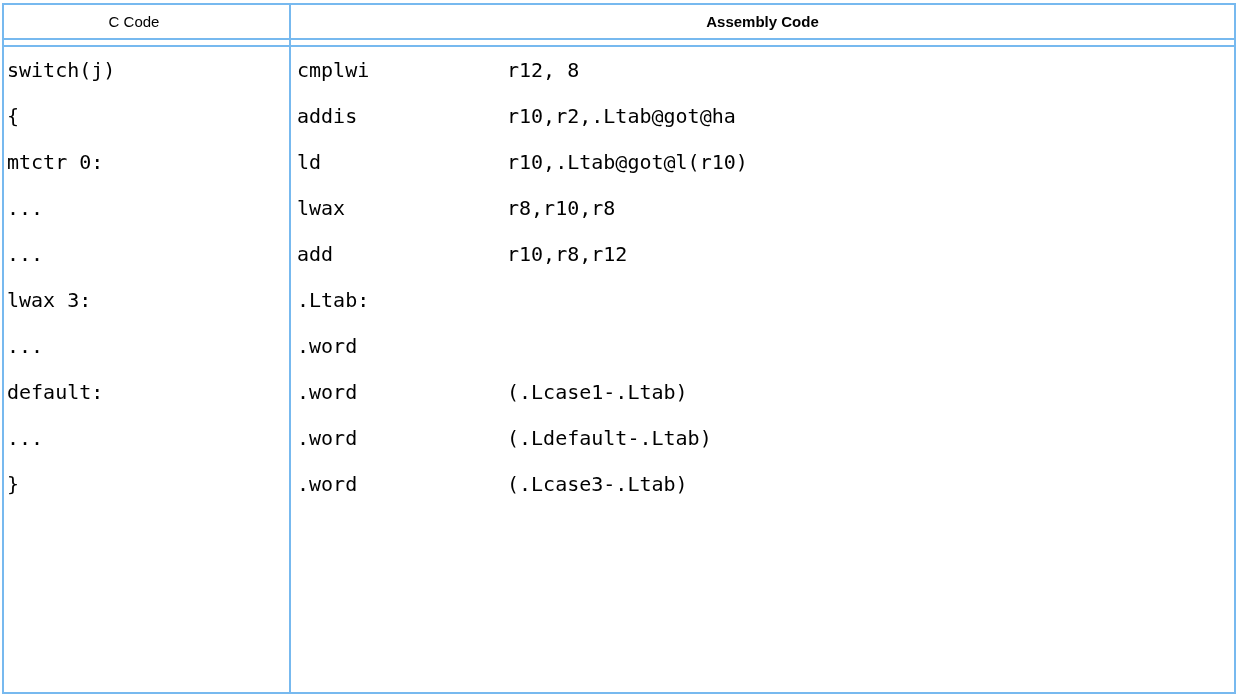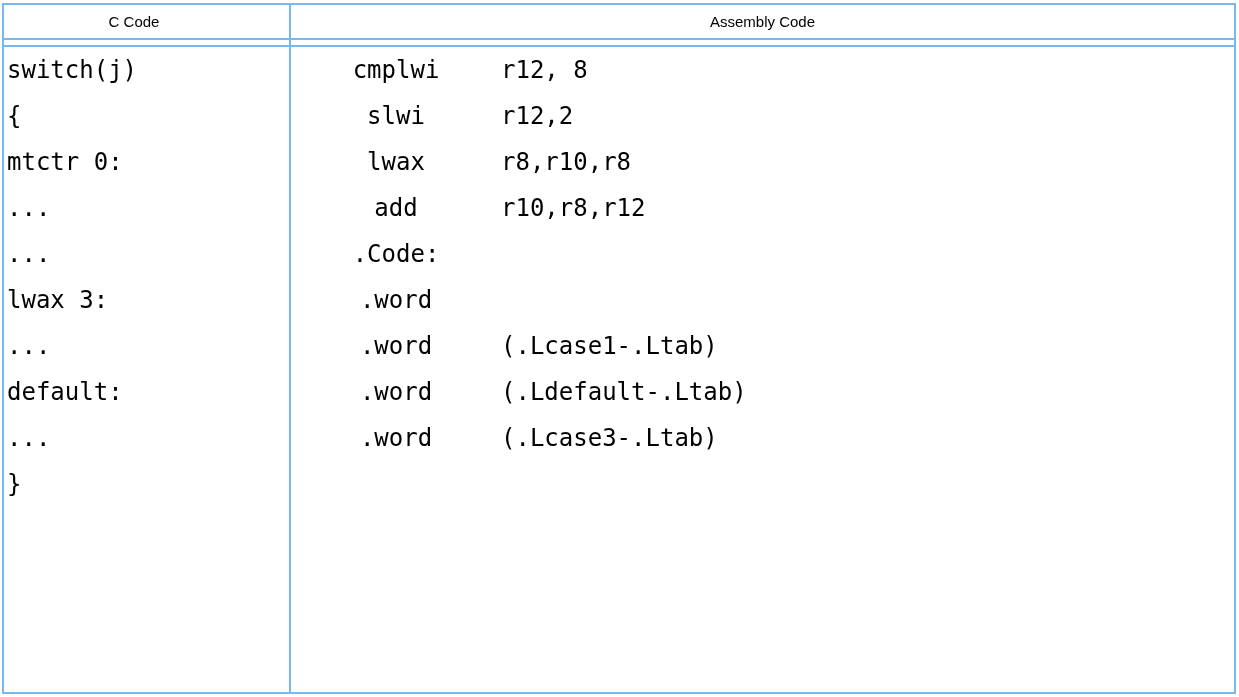--- a/index.html
+++ b/index.html
@@ -20,36 +20,36 @@
   .hline { position: absolute; left: 0; right: 0; height: 2px; background: var(--border); }
   .h1 { top: 33px; }
   .h2 { top: 40px; }
 
   .hdr {
     position: absolute; top: 0; height: 33px;
     display: flex; align-items: center; justify-content: center;
     font-family: "Liberation Sans", sans-serif; font-size: 15px; color: var(--text);
   }
   .hdr-c   { left: 0; width: 260px; }
-  .hdr-asm { left: 287px; right: 0; }
+  .hdr-asm { left: 287px; right: 0; font-weight: bold; }
 
   .body-c {
     position: absolute; top: 42px; left: 0; width: 285px; bottom: 0;
     overflow: hidden;
   }
   .body-asm {
     position: absolute; top: 42px; left: 287px; right: 0; bottom: 0;
     overflow: hidden;
   }
   .crow, .arow {
     height: 46px; display: flex; align-items: center;
-    font-size: 24px; white-space: pre; text-align: center;
+    font-size: 20px; white-space: pre;
   }
   .crow { padding-left: 3px; }
-  .arow { }
+  .arow { padding-left: 6px; }
   .mn { display: inline-block; width: 210px; }
 </style>
 </head>
 <body>
 
 <div class="table">
 
   <div class="hdr hdr-c">C Code</div>
   <div class="hdr hdr-asm">Assembly Code</div>
 
@@ -68,23 +68,24 @@
     <div class="crow">default:</div>
     <div class="crow">...</div>
     <div class="crow">}</div>
     <div class="crow"></div>
     <div class="crow"></div>
     <div class="crow"></div>
   </div>
 
   <div class="body-asm">
     <div class="arow"><span class="mn">cmplwi</span><span class="op">r12, 8</span></div>
-    <div class="arow"><span class="mn">slwi</span><span class="op">r12,2</span></div>
+    <div class="arow"><span class="mn">addis</span><span class="op">r10,r2,.Ltab@got@ha</span></div>
+    <div class="arow"><span class="mn">ld</span><span class="op">r10,.Ltab@got@l(r10)</span></div>
     <div class="arow"><span class="mn">lwax</span><span class="op">r8,r10,r8</span></div>
     <div class="arow"><span class="mn">add</span><span class="op">r10,r8,r12</span></div>
-    <div class="arow"><span class="mn">.Code:</span><span class="op"></span></div>
+    <div class="arow"><span class="mn">.Ltab:</span><span class="op"></span></div>
     <div class="arow"><span class="mn">.word</span></div>
     <div class="arow"><span class="mn">.word</span><span class="op">(.Lcase1-.Ltab)</span></div>
     <div class="arow"><span class="mn">.word</span><span class="op">(.Ldefault-.Ltab)</span></div>
     <div class="arow"><span class="mn">.word</span><span class="op">(.Lcase3-.Ltab)</span></div>
   </div>
 
 </div>
 
 </body></html>

